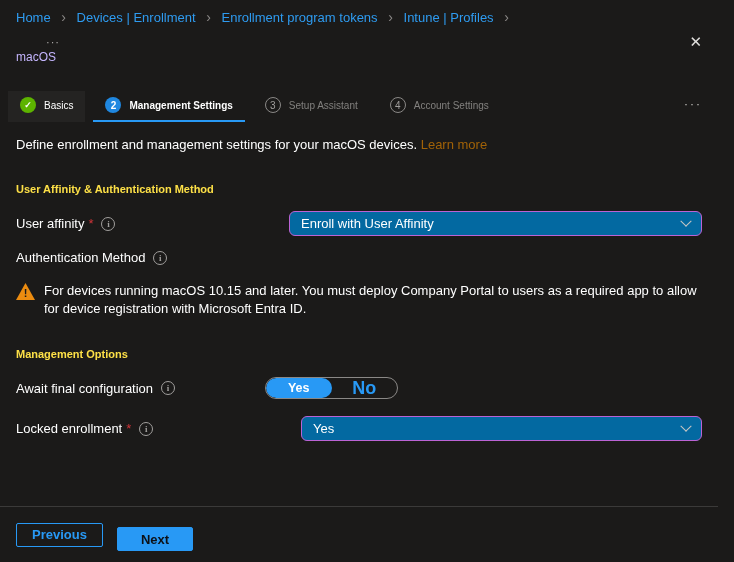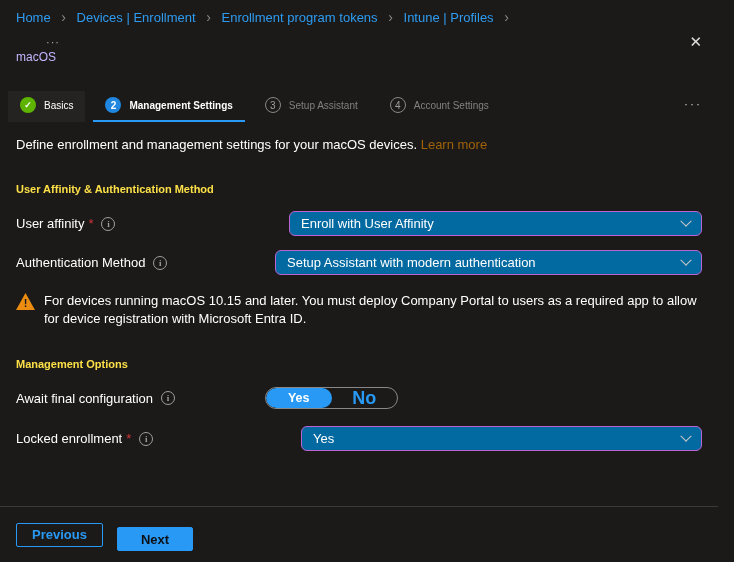--- a/index.html
+++ b/index.html
@@ -179,24 +179,20 @@
       <span class="dd-value">Enroll with User Affinity</span>
       <span class="chevron"></span>
     </div>
   </div>
 
   <div class="form-row row-auth">
     <div class="label-wrap">
       <span>Authentication Method</span>
       <span class="info">i</span>
     </div>
-    <div class="dropdown">
-      <span class="dd-value">Setup Assistant with modern authentication</span>
-      <span class="chevron"></span>
-    </div>
   </div>
 
   <div class="warning">
     <span class="warn-tri">
         <span class="warn-mark">!</span>
       </span>
     <span class="warn-text">For devices running macOS 10.15 and later. You must deploy Company Portal to users as a required app to allow for device registration with Microsoft Entra ID.</span>
   </div>
 
   <div class="section-title">Management Options</div>

